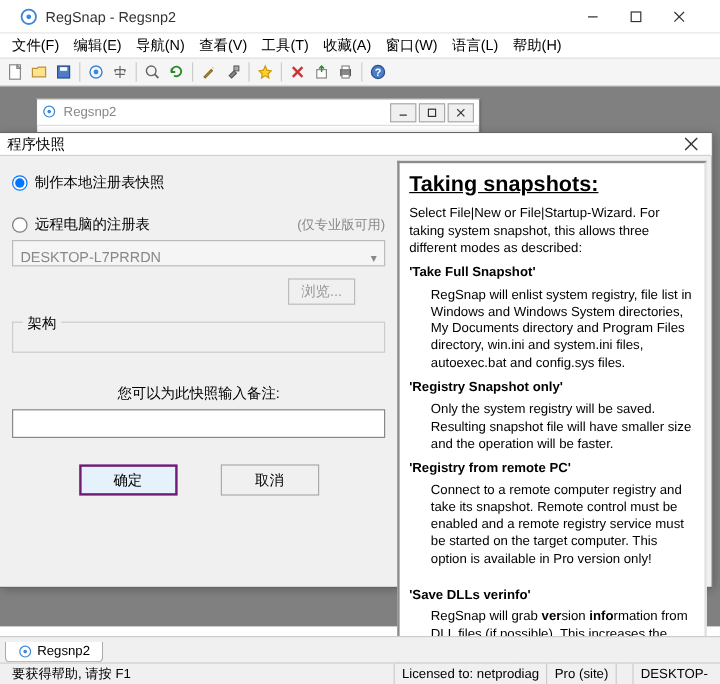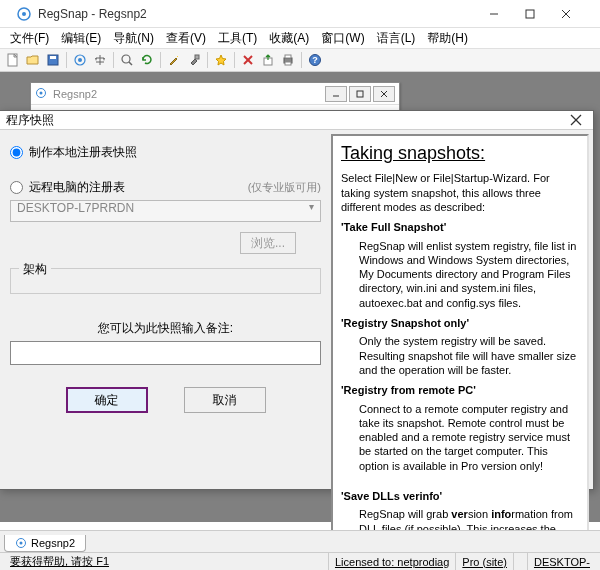--- a/index.html
+++ b/index.html
@@ -39,50 +39,50 @@
 .dialog .dlgtitle .closebtn { width: 22px; height: 18px; display: flex; align-items: center; justify-content: center; cursor: pointer; }
 .dialog .dlgbody { flex: 1; display: flex; }
 .dialog .leftpane { flex: 1; padding: 10px 10px; font-size: 12px; }
 .dialog .rightpane { width: 258px; background: #fff; border: 2px inset #e0e0e0; padding: 6px 8px; overflow: auto; font-size: 11px; line-height: 1.3; margin: 4px 4px 4px 0; }
 
 .radio-row { display: flex; align-items: center; margin: 4px 0; }
 .radio-row input[type=radio] { margin-right: 6px; }
 .radio-row label { font-size: 12px; }
 .radio-row .hint { margin-left: auto; color: #888; font-size: 11px; }
 
-.combo { width: 100%; height: 22px; border: 1px solid #bbb; background: #f5f5f5; color: #888; padding: 0 6px; margin: 4px 0; font-size: 12px; display: flex; align-items: flex-start; justify-content: space-between; }
+.combo { width: 100%; height: 22px; border: 1px solid #bbb; background: #f5f5f5; color: #888; padding: 0 6px; margin: 4px 0; font-size: 12px; display: flex; align-items: flex-end; justify-content: space-between; }
 .combo .arrow { color: #888; font-size: 10px; }
 
 .browse-btn { margin: 6px 0 10px 230px; width: 56px; height: 22px; border: 1px solid #bbb; background: #f0f0f0; color: #999; font-size: 12px; cursor: pointer; }
 
 .group { border: 1px solid #ccc; padding: 14px 12px 10px; margin: 4px 0 26px 0; position: relative; }
 .group .legend { position: absolute; top: -8px; left: 8px; background: #f0f0f0; padding: 0 4px; font-size: 12px; }
 .group .radios { display: flex; gap: 28px; justify-content: center; }
 
 .note-label { text-align: center; font-size: 12px; margin: 8px 0 4px; }
 .note-input { width: 100%; height: 24px; border: 1px solid #888; background: #fff; padding: 2px 4px; font-size: 12px; }
 
 .dlg-buttons { display: flex; justify-content: center; gap: 36px; margin-top: 22px; }
 .dlg-buttons button { width: 82px; height: 26px; font-size: 12px; cursor: pointer; }
 .dlg-buttons .ok { border: 2px solid #701a75; background: #e5f1fb; }
 .dlg-buttons .cancel { border: 1px solid #aaa; background: #f0f0f0; }
 
-.rightpane h3 { font-size: 18px; font-weight: normal; margin-bottom: 6px; text-decoration: underline; }
+.rightpane h3 { font-size: 18px; font-weight: bold; margin-bottom: 6px; text-decoration: underline; }
 .rightpane p { margin: 4px 0; }
 .rightpane .mode { font-weight: bold; margin-top: 6px; }
 .rightpane .desc { margin-left: 18px; margin-bottom: 4px; }
 
 
 .tabstrip { position: absolute; bottom: 18px; left: 0; right: 0; height: 22px; background: #f0f0f0; border-top: 1px solid #ccc; display: flex; align-items: end; padding: 0 4px; font-size: 11px; }
 .tabstrip .tab { border: 1px solid #aaa; border-top: none; border-radius: 0 0 4px 4px; padding: 2px 10px; background: #fff; display: flex; align-items: center; gap: 4px; }
 .tabstrip .tabicon { width: 12px; height: 12px; }
 
 
 .statusbar { position: absolute; bottom: 0; left: 0; right: 0; height: 18px; background: #f0f0f0; border-top: 1px solid #ccc; display: flex; align-items: center; font-size: 11px; padding: 0 4px; }
-.statusbar .cell { padding: 0 6px; border-right: 1px solid #ccc; height: 100%; display: flex; align-items: center; text-decoration: underline; }
+.statusbar .cell { padding: 0 6px; border-right: 1px solid #ccc; height: 100%; display: flex; align-items: center; }
 .statusbar .cell.flex { flex: 1; }
 .statusbar .cell.last { border-right: none; }
 
 svg { display: block; }
 </style>
 </head>
 <body>
 
 <div class="titlebar">
   <span class="icon">

